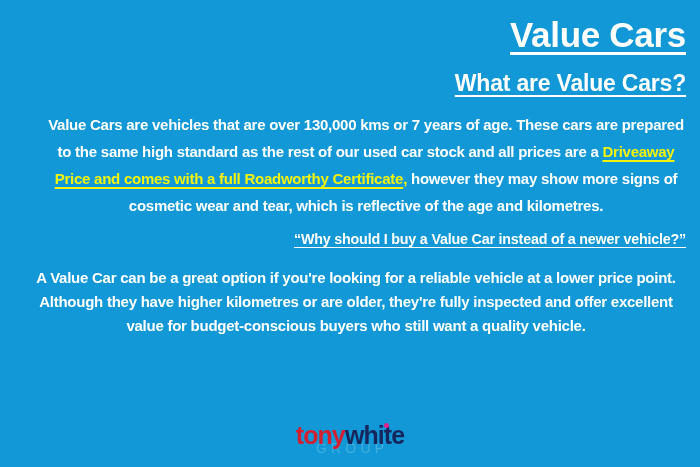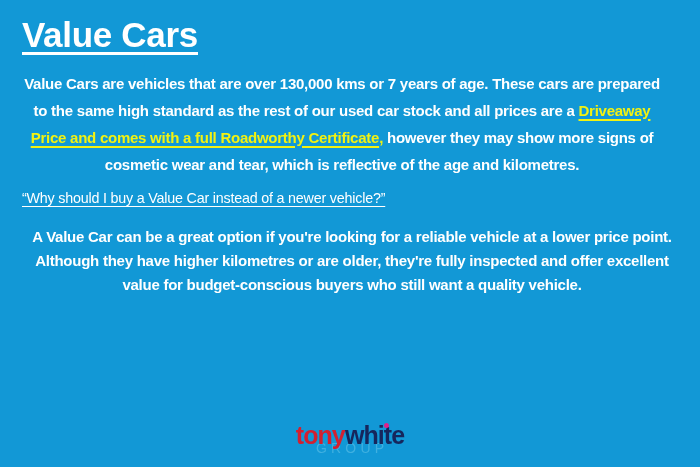--- a/index.html
+++ b/index.html
@@ -16,22 +16,22 @@
     -webkit-font-smoothing: antialiased;
   }
 
   .poster {
     position: relative;
     width: 700px;
     height: 467px;
     background: #1298D6;
     display: flex;
     flex-direction: column;
-    align-items: flex-start;
-    padding: 0 22px;
+    align-items: flex-end;
+    padding: 0 14px;
   }
 
   
   .title {
     margin-top: 16px;
     font-size: 35px;
     line-height: 1.1;
     font-weight: bold;
     color: #ffffff;
     letter-spacing: -0.3px;
@@ -77,21 +77,21 @@
   .highlight-tail {
     color: #F2F211;
     text-decoration: none;
   }
 
   
   .question {
     margin-top: 12px;
     font-size: 14.3px;
     line-height: 1.2;
-    font-weight: normal;
+    font-weight: bold;
     color: #ffffff;
     letter-spacing: -0.2px;
     text-decoration: underline;
     text-underline-offset: 3px;
     text-decoration-thickness: 1.4px;
     text-align: center;
   }
 
   
   .para-two {
@@ -149,20 +149,21 @@
     text-indent: 4.2px;
   }
 </style>
 </head>
 <body>
 
 <div class="poster">
 
   <h1 class="title">Value Cars</h1>
 
+  <h2 class="subtitle">What are Value Cars?</h2>
 
   <p class="para-one">
     <span>Value Cars are vehicles that are over 130,000 kms or 7 years of age. These cars are prepared to the same high standard as the rest of our used car stock and all prices are a </span><span class="highlight">Driveaway Price and comes with a full Roadworthy Certificate</span><span class="highlight-tail">,</span><span> however they may show more signs of cosmetic wear and tear, which is reflective of the age and kilometres.</span>
   </p>
 
   <h3 class="question">“Why should I buy a Value Car instead of a newer vehicle?”</h3>
 
   <p class="para-two">A Value Car can be a great option if you're looking for a reliable vehicle at a lower price point. Although they have higher kilometres or are older, they're fully inspected and offer excellent value for budget-conscious buyers who still want a quality vehicle.</p>
 
   <div class="logo">

